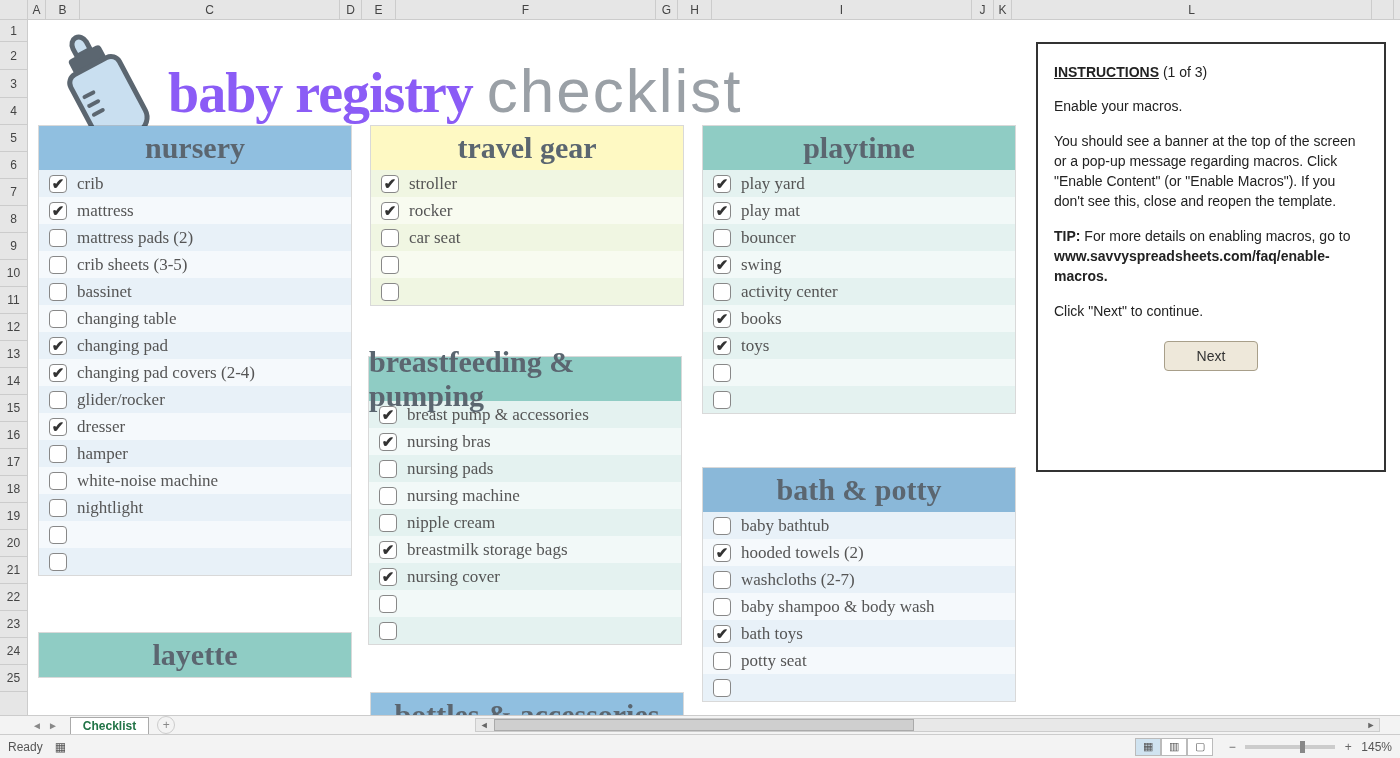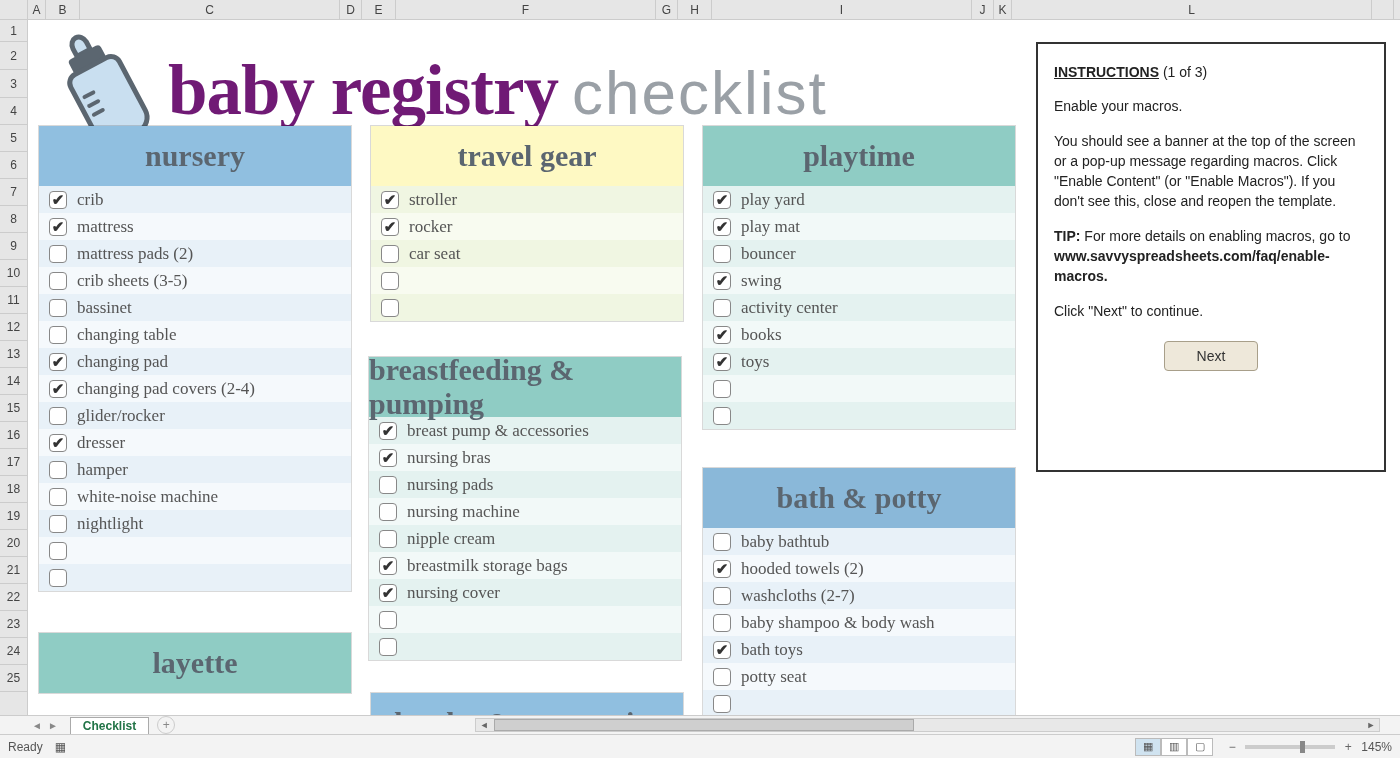--- a/index.html
+++ b/index.html
@@ -16,26 +16,26 @@
 
 
 .title-wrap { position: absolute; top: 8px; left: 15px; display: flex; align-items: center; gap: 5px; }
 .bottle { width: 130px; height: 130px; position: relative; transform: rotate(-28deg); margin-top: -5px; }
 .bottle-body { position: absolute; width: 60px; height: 85px; background: #c9dff0; border: 5px solid #5b6670; border-radius: 12px 12px 18px 18px; top: 35px; left: 30px; }
 .bottle-neck { position: absolute; width: 36px; height: 18px; background: #5b6670; border-radius: 4px; top: 22px; left: 42px; }
 .bottle-nip { position: absolute; width: 20px; height: 22px; background: #c9dff0; border: 5px solid #5b6670; border-radius: 50% 50% 10% 10%; top: 3px; left: 50px; }
 .bottle-marks { position: absolute; top: 60px; left: 38px; display: flex; flex-direction: column; gap: 6px; }
 .bottle-marks span { display: block; width: 14px; height: 4px; background: #5b6670; border-radius: 2px; }
 .title-text { display: flex; align-items: baseline; gap: 14px; margin-left: -10px; }
-.title-script { font-family: "Brush Script MT", cursive; font-size: 71px; color: #701a75; font-weight: bold; letter-spacing: -1px; }
+.title-script { font-family: "Brush Script MT", cursive; font-size: 56px; color: #8b5cf6; font-weight: bold; letter-spacing: -1px; }
 .title-reg { font-family: Arial, sans-serif; font-size: 62px; color: #9aa0a6; letter-spacing: 2px; font-weight: 300; }
 
 
 .card { position: absolute; border: 1px solid rgba(0,0,0,0.15); }
-.card-header { height: 60px; display: flex; align-items: center; justify-content: center; font-family: "Brush Script MT", cursive; font-size: 30px; color: #5b6670; font-weight: 600; }
+.card-header { height: 44px; display: flex; align-items: center; justify-content: center; font-family: "Brush Script MT", cursive; font-size: 30px; color: #5b6670; font-weight: 600; }
 .c-blue .card-header { background: #90bfe0; }
 .c-green .card-header { background: #fef9c3; }
 .c-teal .card-header { background: #8fccc4; }
 .c-blue2 .card-header { background: #8ab8d9; }
 .items { }
 .item { height: 27px; display: flex; align-items: center; padding-left: 10px; gap: 10px; }
 .c-blue .item:nth-child(odd), .c-blue2 .item:nth-child(odd) { background: #e8f1f8; }
 .c-blue .item:nth-child(even), .c-blue2 .item:nth-child(even) { background: #f5f9fc; }
 .c-green .item:nth-child(odd) { background: #f0f6e2; }
 .c-green .item:nth-child(even) { background: #f8fbf0; }

